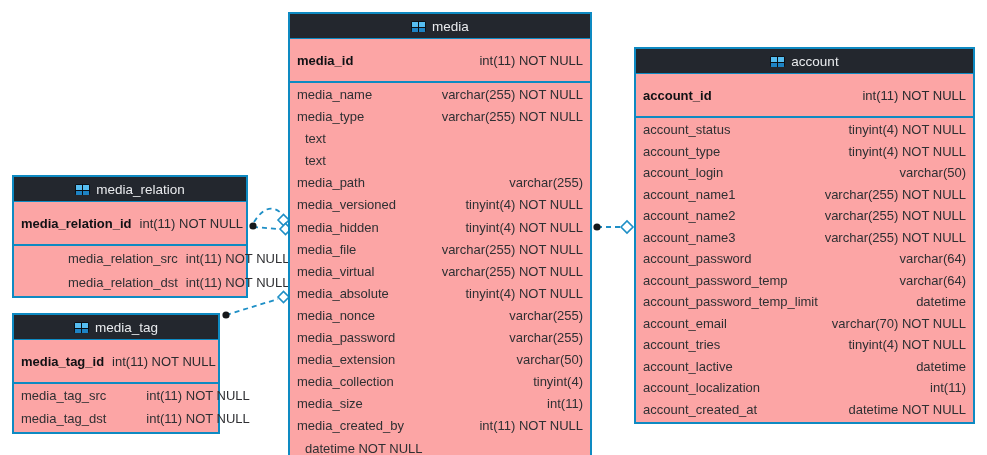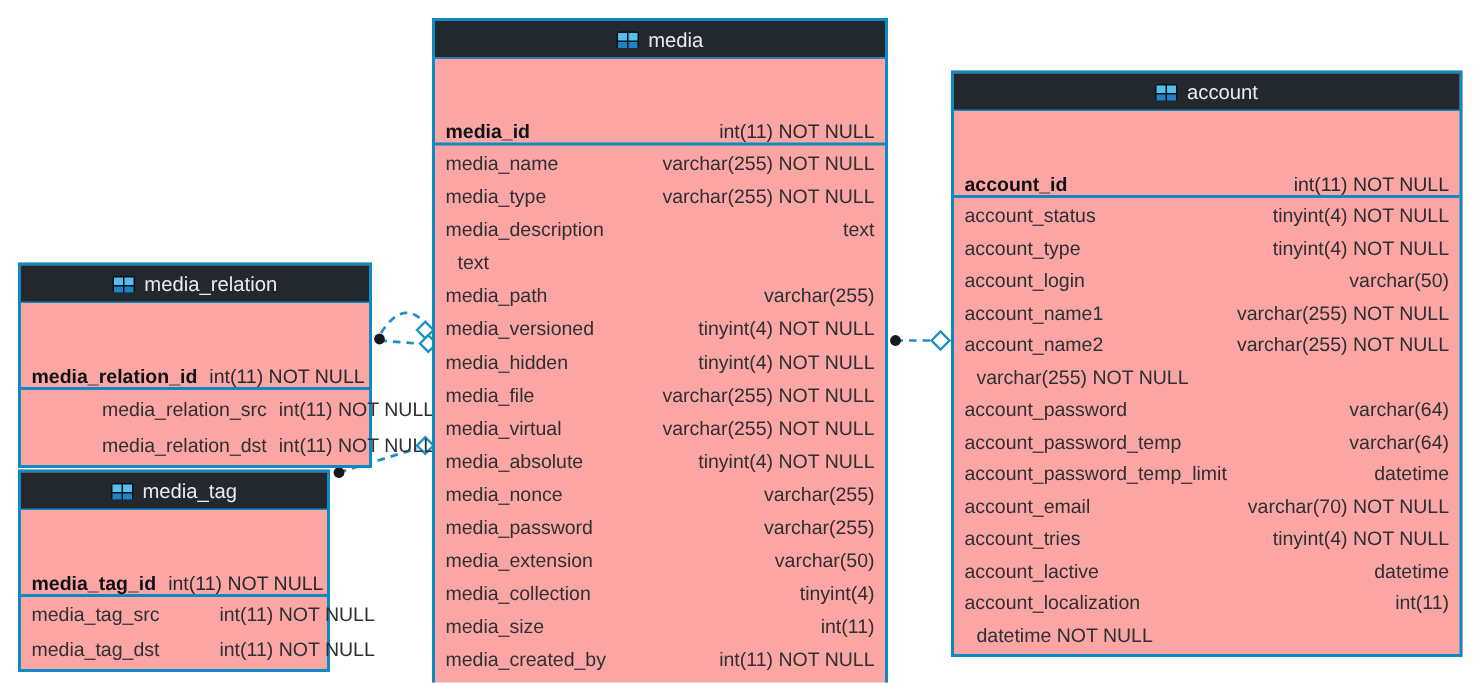--- a/index.html
+++ b/index.html
@@ -29,21 +29,21 @@
   .ticon span{display:block;}
   .ticon .c1,.ticon .c2{background:#56bdf0;}
   .ticon .c3,.ticon .c4{background:#1d83c4;}
 
   .row{
     display:flex;justify-content:space-between;align-items:center;
     padding:0 7px;font-size:13px;color:var(--row-text);white-space:nowrap;
   }
   .cname{text-align:left;}
   .ctype{text-align:left;padding-left:8px;}
-  .pkrow{height:18px;border-bottom:2px solid var(--border);margin-top:40px;}
+  .pkrow{height:44px;border-bottom:2px solid var(--border);}
   .pkrow .cname{font-weight:bold;color:#101114;}
   .pkrow .ctype{color:#2a2b2e;}
   .tbody{padding:1px 0 2px 0;}
 
   .t-media-relation{left:12px;top:175px;width:236px;}
   .t-media-relation .tbody .row{line-height:23.5px;height:23.5px;margin-left:47px;}
   .t-media-tag{left:12px;top:313px;width:208px;}
   .t-media-tag .tbody .row{line-height:22.5px;height:22.5px;gap:32px;}
   .t-media{left:288px;top:12px;width:304px;}
   .t-media .tbody .row{line-height:22.1px;height:22.1px;}
@@ -142,21 +142,20 @@
   <div class="tbody">
       <div class="row">
         <span class="cname">media_name</span>
         <span class="ctype">varchar(255) NOT NULL</span>
       </div>
       <div class="row">
         <span class="cname">media_type</span>
         <span class="ctype">varchar(255) NOT NULL</span>
       </div>
       <div class="row">
-        <span class="cname">media_description</span>
         <span class="ctype">text</span>
       </div>
       <div class="row">
         <span class="ctype">text</span>
       </div>
       <div class="row">
         <span class="cname">media_path</span>
         <span class="ctype">varchar(255)</span>
       </div>
       <div class="row">
@@ -238,20 +237,21 @@
       </div>
       <div class="row">
         <span class="cname">account_name1</span>
         <span class="ctype">varchar(255) NOT NULL</span>
       </div>
       <div class="row">
         <span class="cname">account_name2</span>
         <span class="ctype">varchar(255) NOT NULL</span>
       </div>
       <div class="row">
+        <span class="cname">account_name3</span>
         <span class="ctype">varchar(255) NOT NULL</span>
       </div>
       <div class="row">
         <span class="cname">account_password</span>
         <span class="ctype">varchar(64)</span>
       </div>
       <div class="row">
         <span class="cname">account_password_temp</span>
         <span class="ctype">varchar(64)</span>
       </div>
@@ -269,16 +269,17 @@
       </div>
       <div class="row">
         <span class="cname">account_lactive</span>
         <span class="ctype">datetime</span>
       </div>
       <div class="row">
         <span class="cname">account_localization</span>
         <span class="ctype">int(11)</span>
       </div>
       <div class="row">
+        <span class="cname">account_created_at</span>
         <span class="ctype">datetime NOT NULL</span>
       </div>
     </div>
 </div>
 
 </body></html>

